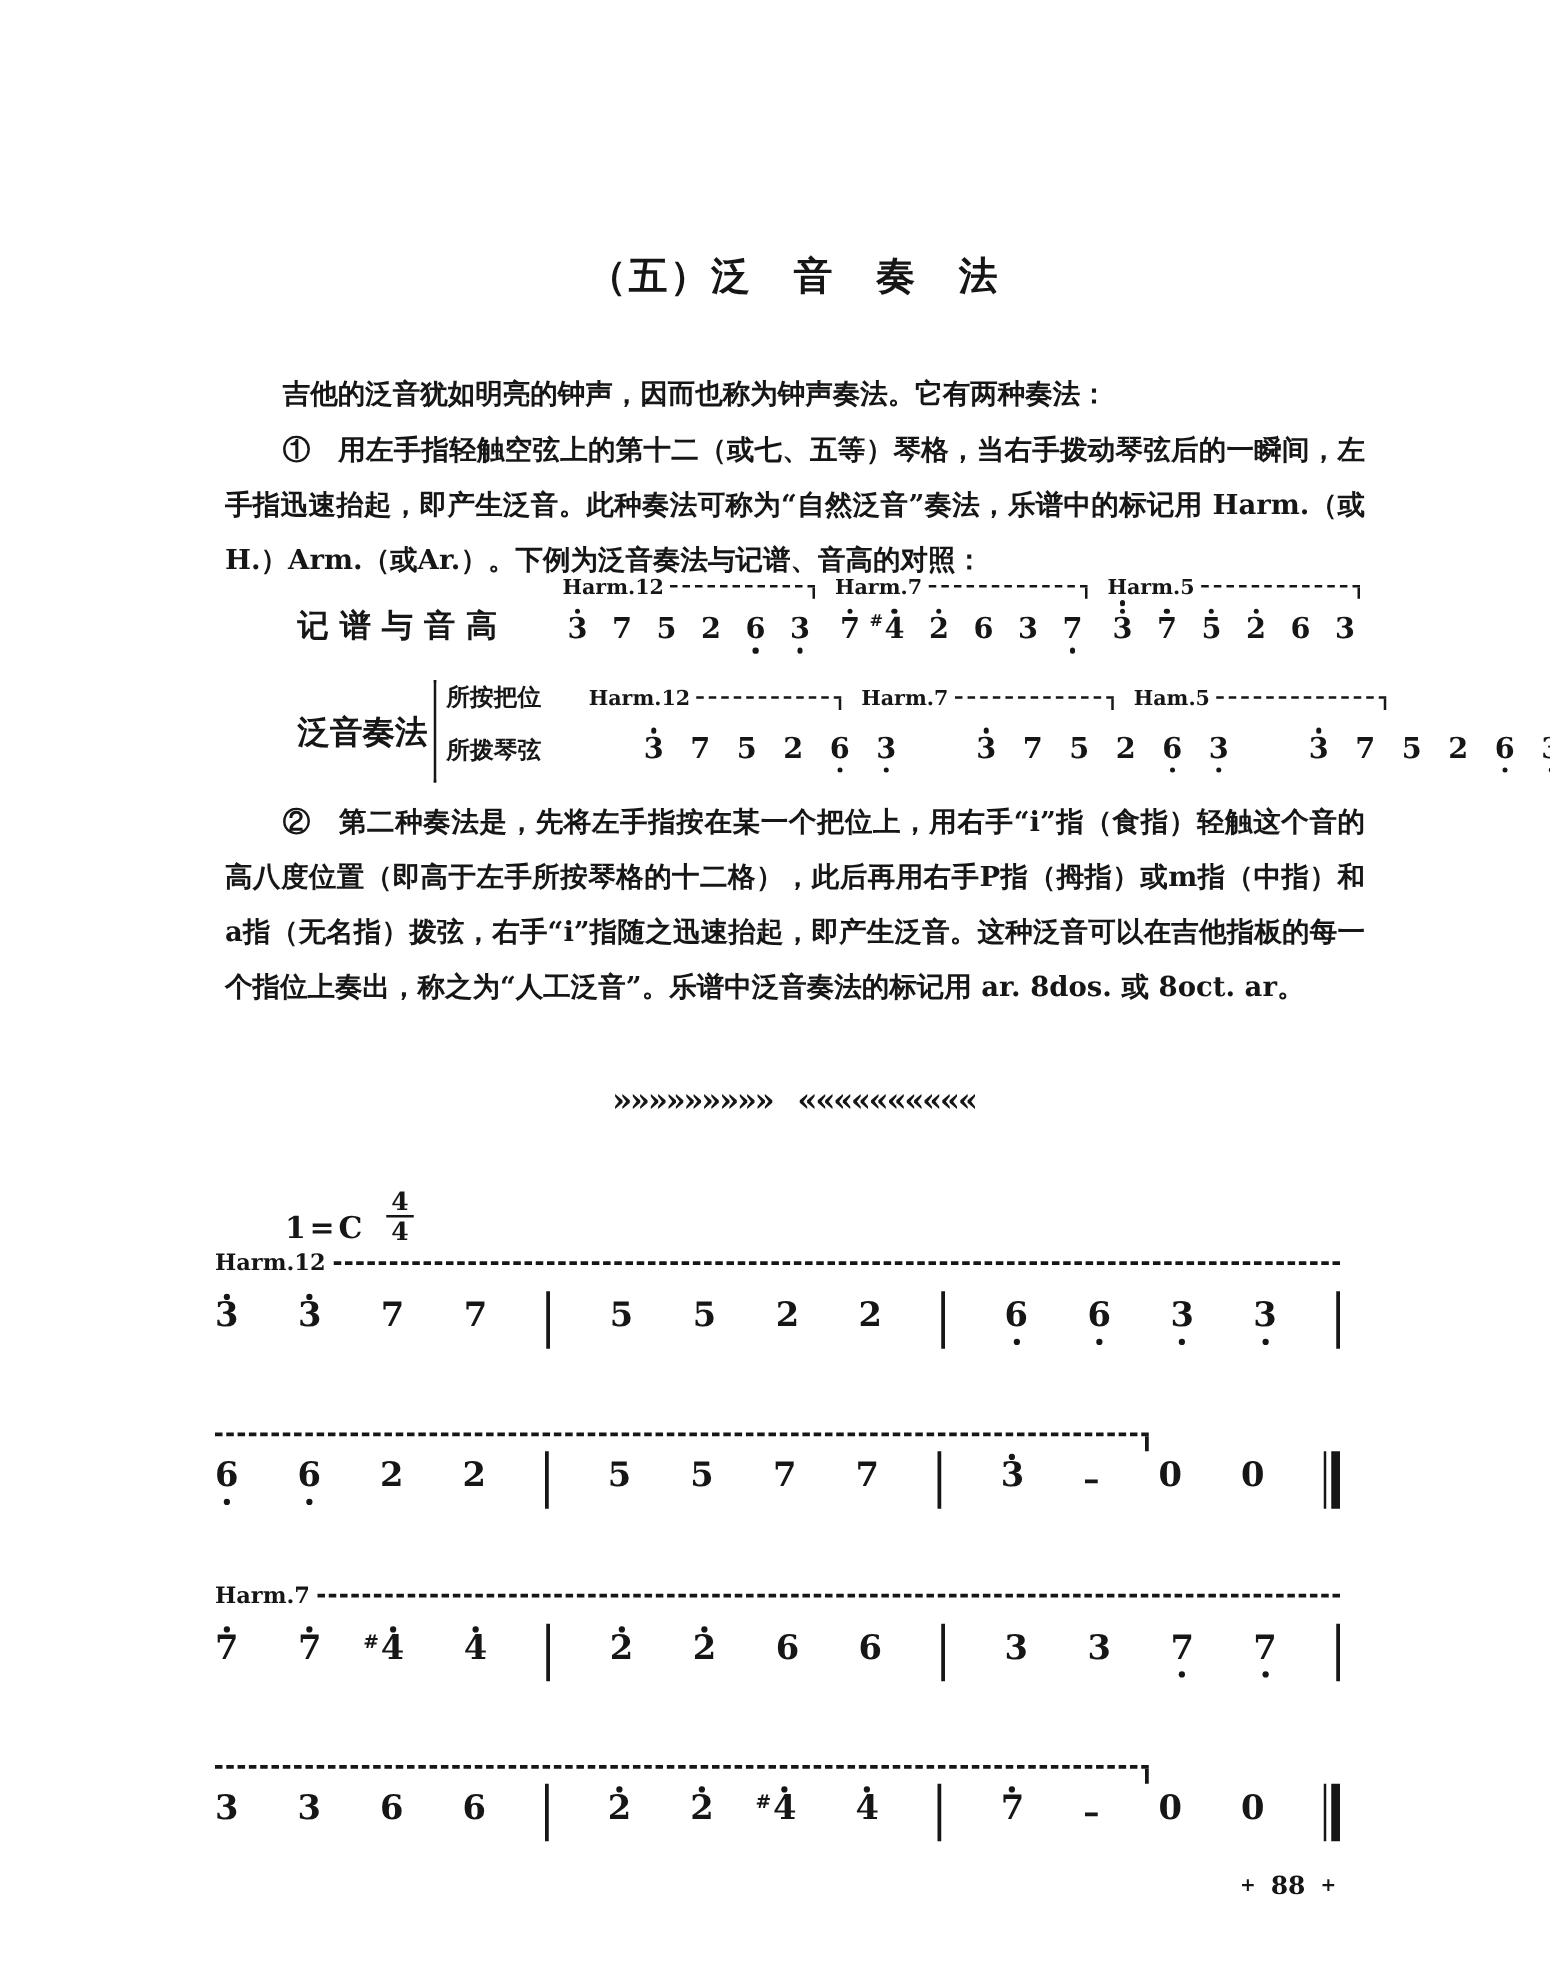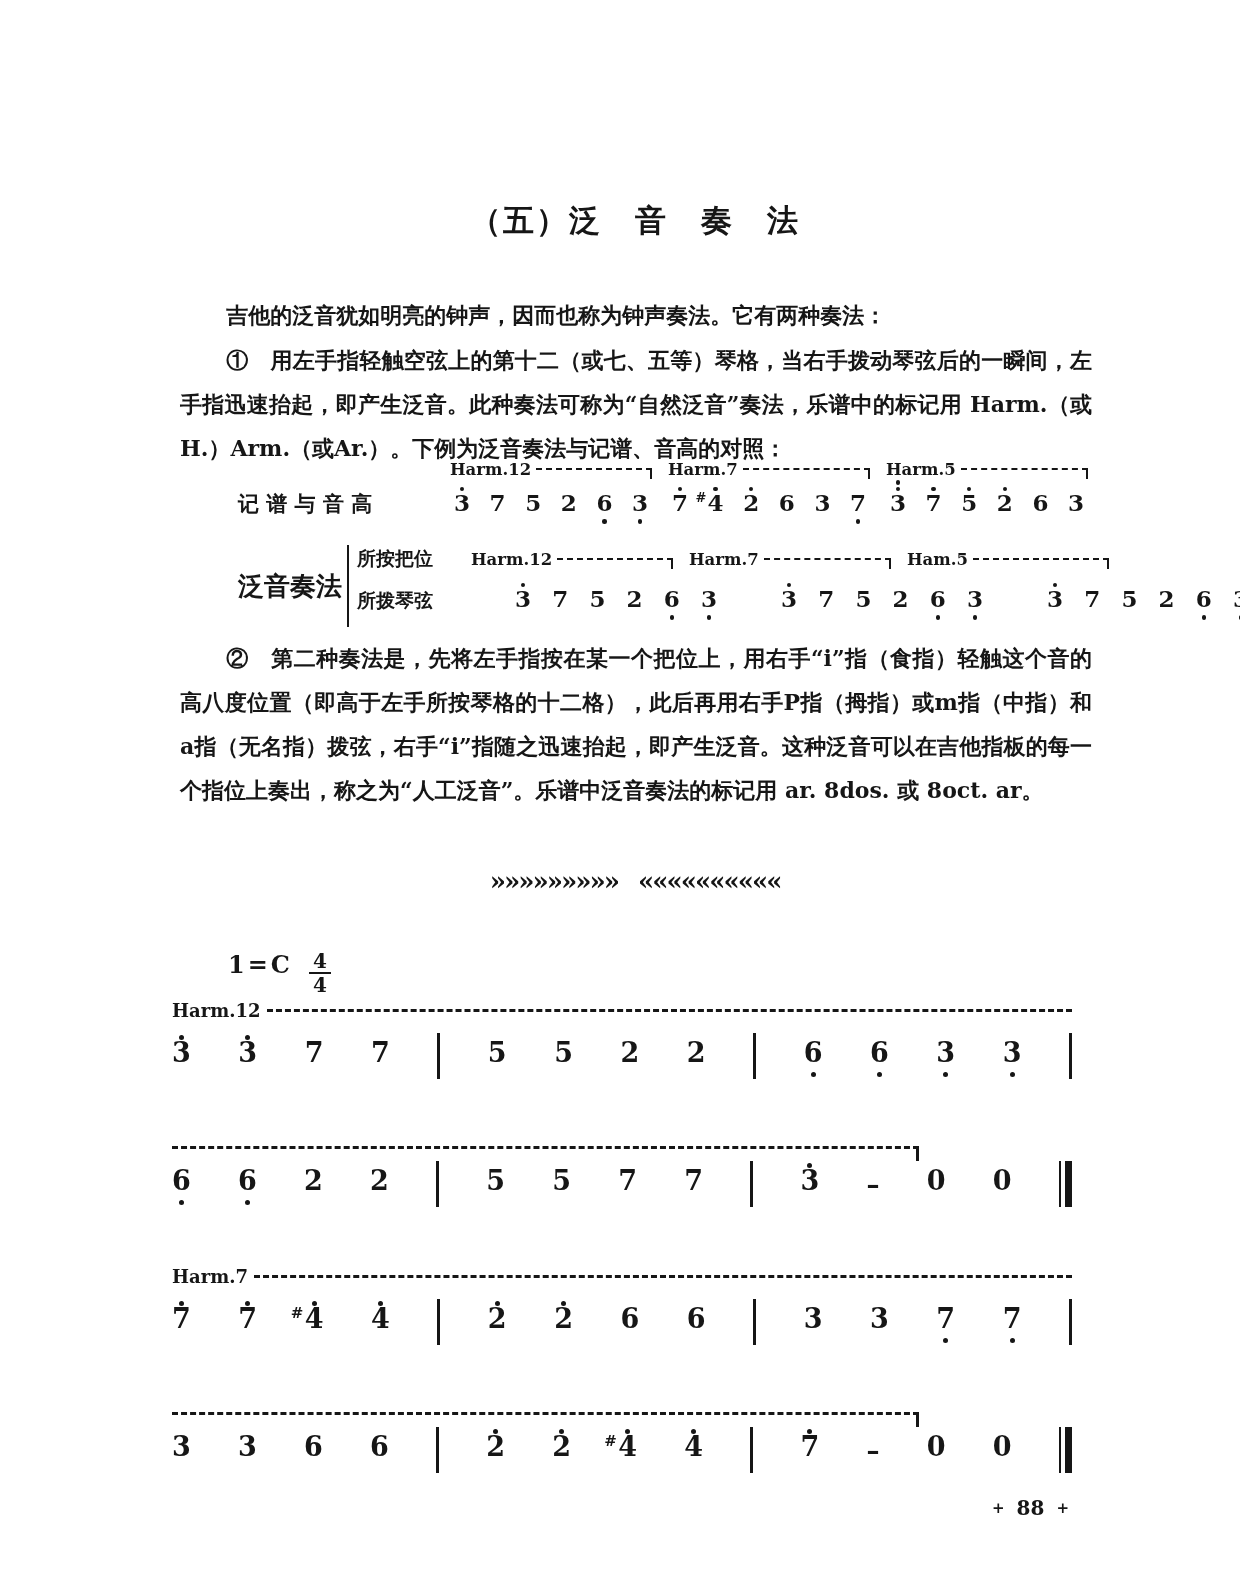--- a/index.html
+++ b/index.html
@@ -26,21 +26,21 @@
   }
   .para-intro{top:293px;}
   .para-m1{top:338px;}
   .para-m2{top:636px;}
 
   
   .cmp{top:458px;left:238px;width:870px;}
   .cmp-row1{display:flex;}
   .cmp-label1{
     width:196px;align-self:flex-end;padding-bottom:12px;
-    font-size:21px;font-weight:bold;white-space:pre;
+    font-size:25px;font-weight:bold;white-space:pre;
   }
   .cmp-groups{display:flex;}
   .cmp-group{width:202px;margin-left:16px;display:flex;flex-direction:column;}
   .harm-header{display:flex;align-items:center;height:22px;}
   .harm-name{font-size:16.5px;font-weight:bold;white-space:nowrap;}
   .hdashes{flex:1;min-width:26px;margin-left:5px;height:0;border-top:2.5px dashed #161616;position:relative;}
   .hdashes::after{content:"";position:absolute;right:0;top:0;width:2.5px;height:9px;background:#161616;}
   .grp-notes{display:flex;justify-content:space-between;padding:0 4px;}
 
   .cmp-row2{display:flex;margin-top:14px;}
@@ -76,21 +76,21 @@
   .note-ext{display:inline-flex;align-items:center;height:52px;
     font-weight:bold;font-size:26px;}
 
   
   .practice{top:866px;left:180px;width:910px;
     display:flex;justify-content:center;align-items:center;gap:20px;}
   .arrows{font-size:26px;font-weight:bold;letter-spacing:-2px;}
   .practice-title{font-size:36px;font-weight:bold;white-space:pre;}
 
   
-  .keysig{top:950px;left:228px;display:flex;align-items:flex-start;gap:16px;}
+  .keysig{top:950px;left:228px;display:flex;align-items:flex-end;gap:16px;}
   .keytext{font-size:24px;font-weight:bold;letter-spacing:3px;}
   .frac{display:inline-flex;flex-direction:column;align-items:center;
     font-size:20px;font-weight:bold;line-height:22px;}
   .frac .num{border-bottom:2.5px solid #161616;padding:0 4px;}
 
   
   .ex-line{position:absolute;left:172px;width:900px;}
   .exl0{top:1000px;}
   .exl1{top:1146px;}
   .exl2{top:1266px;}

